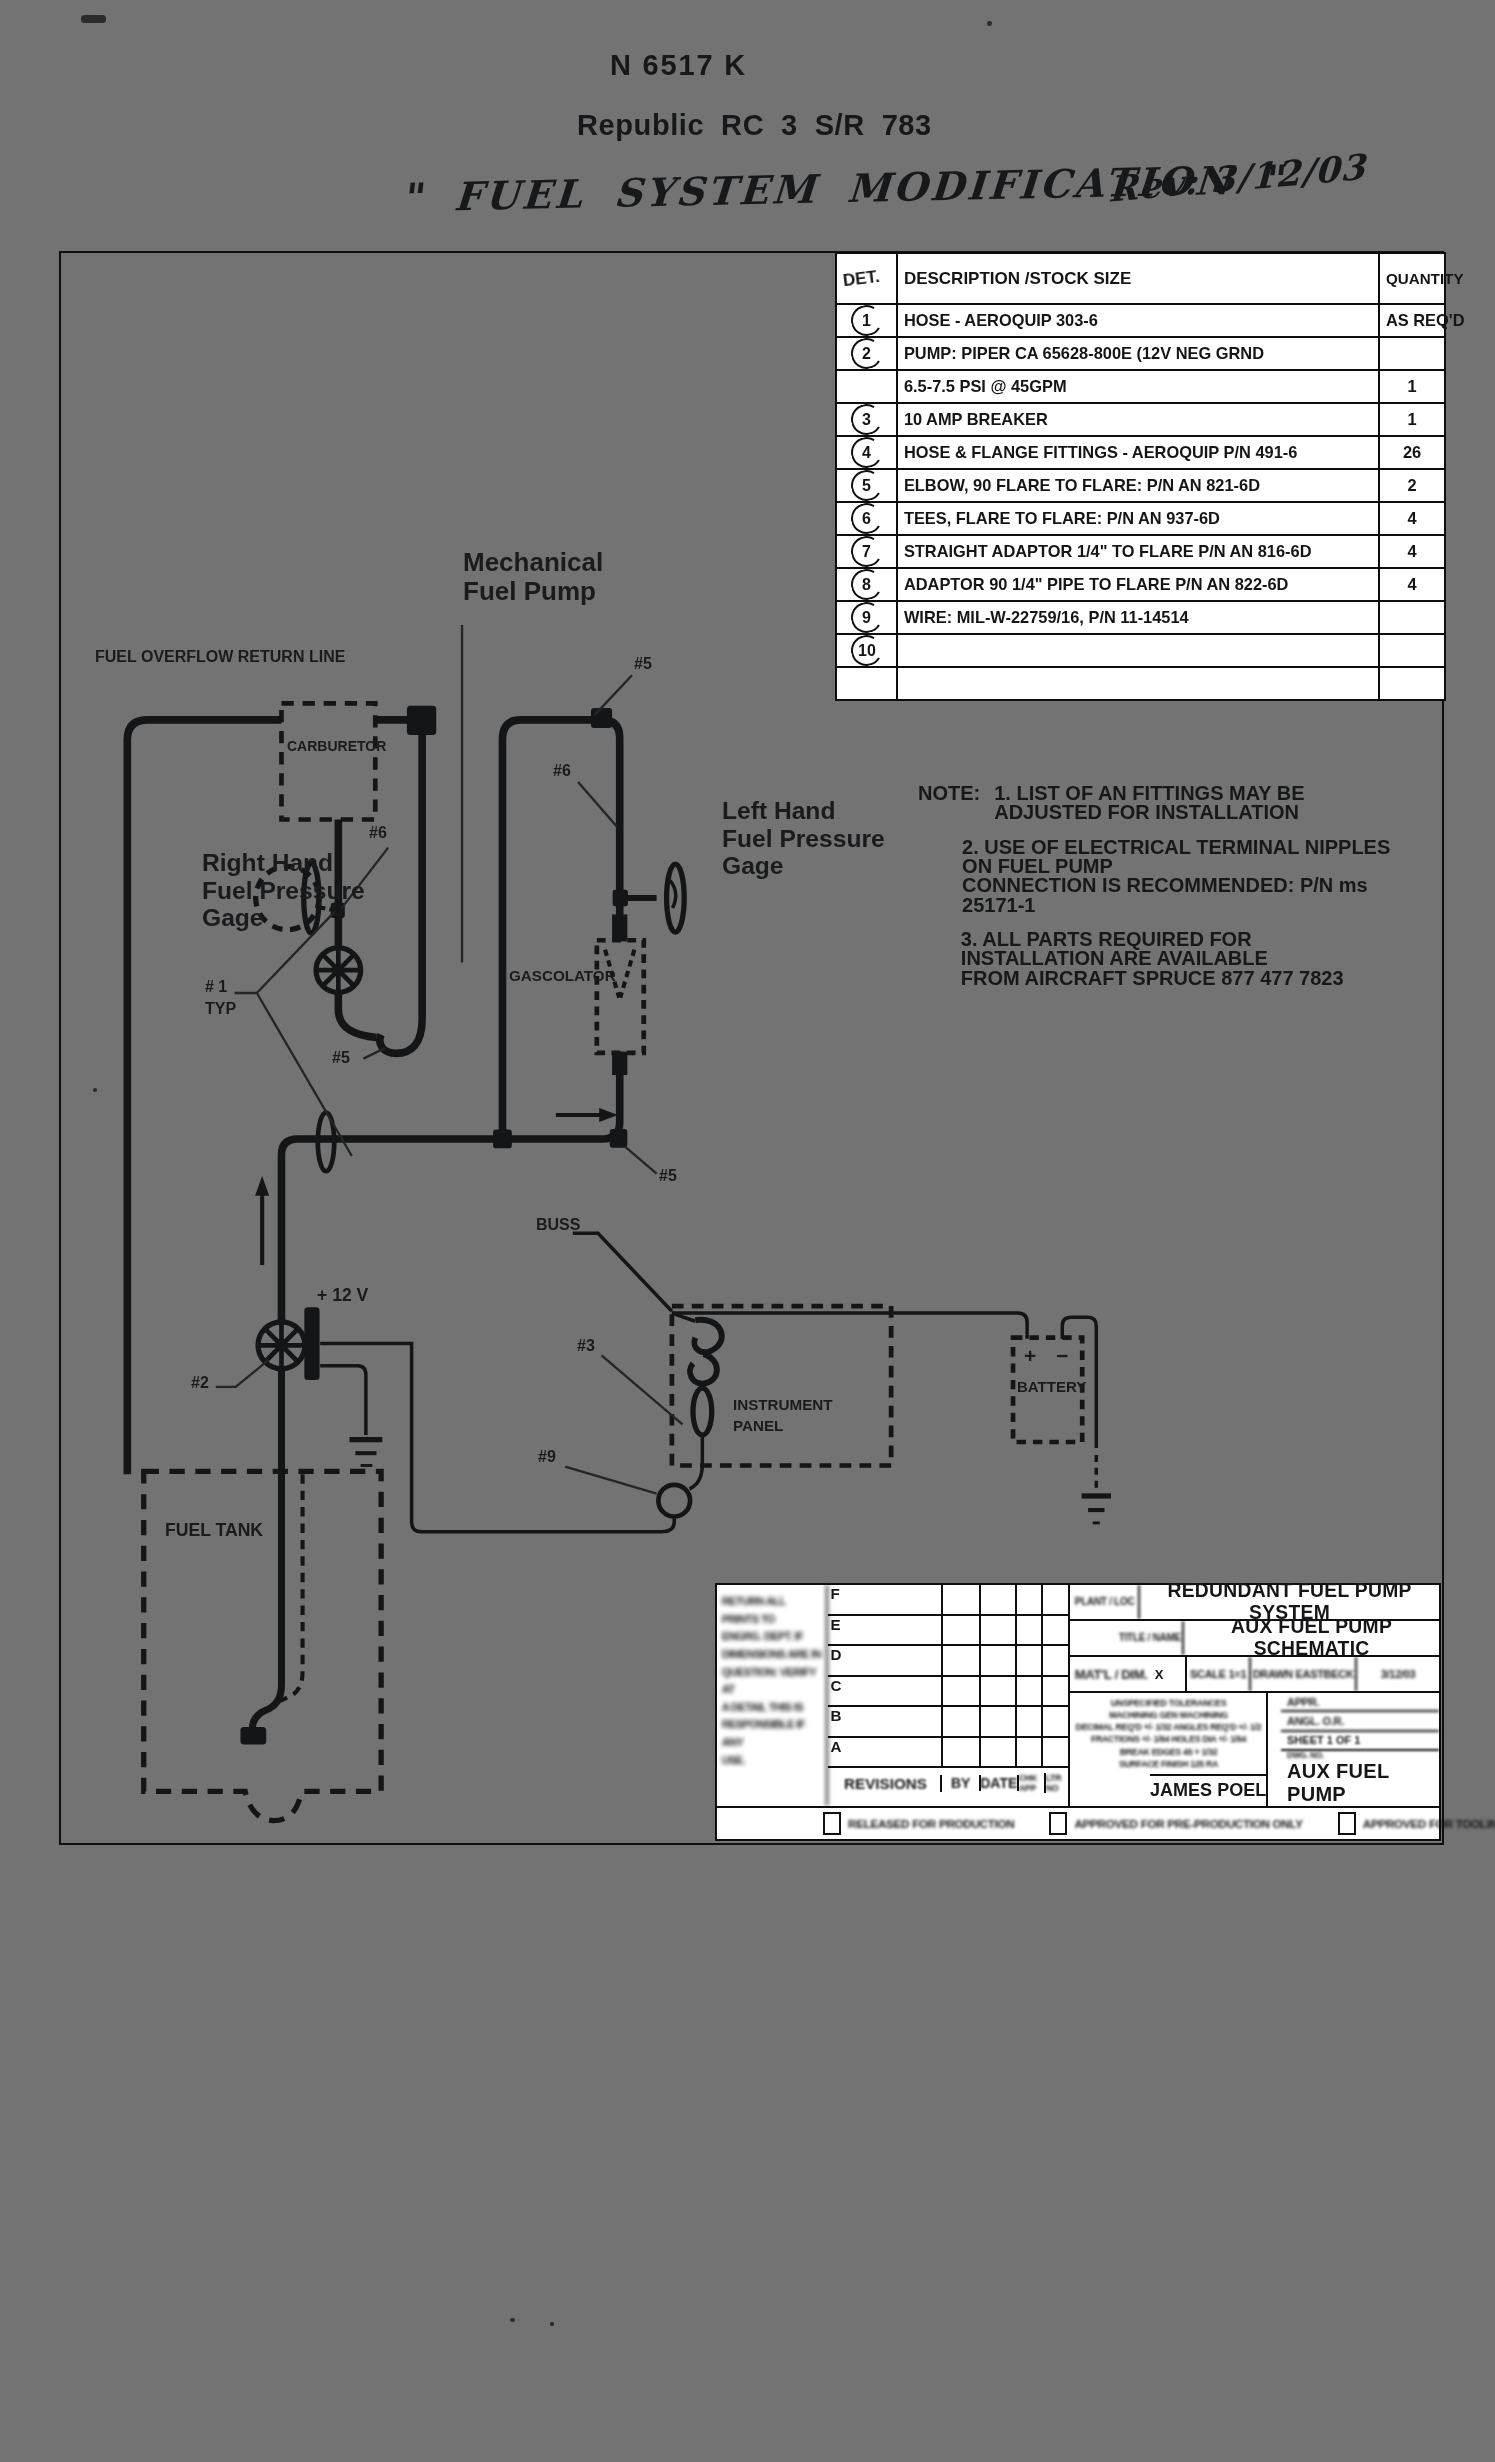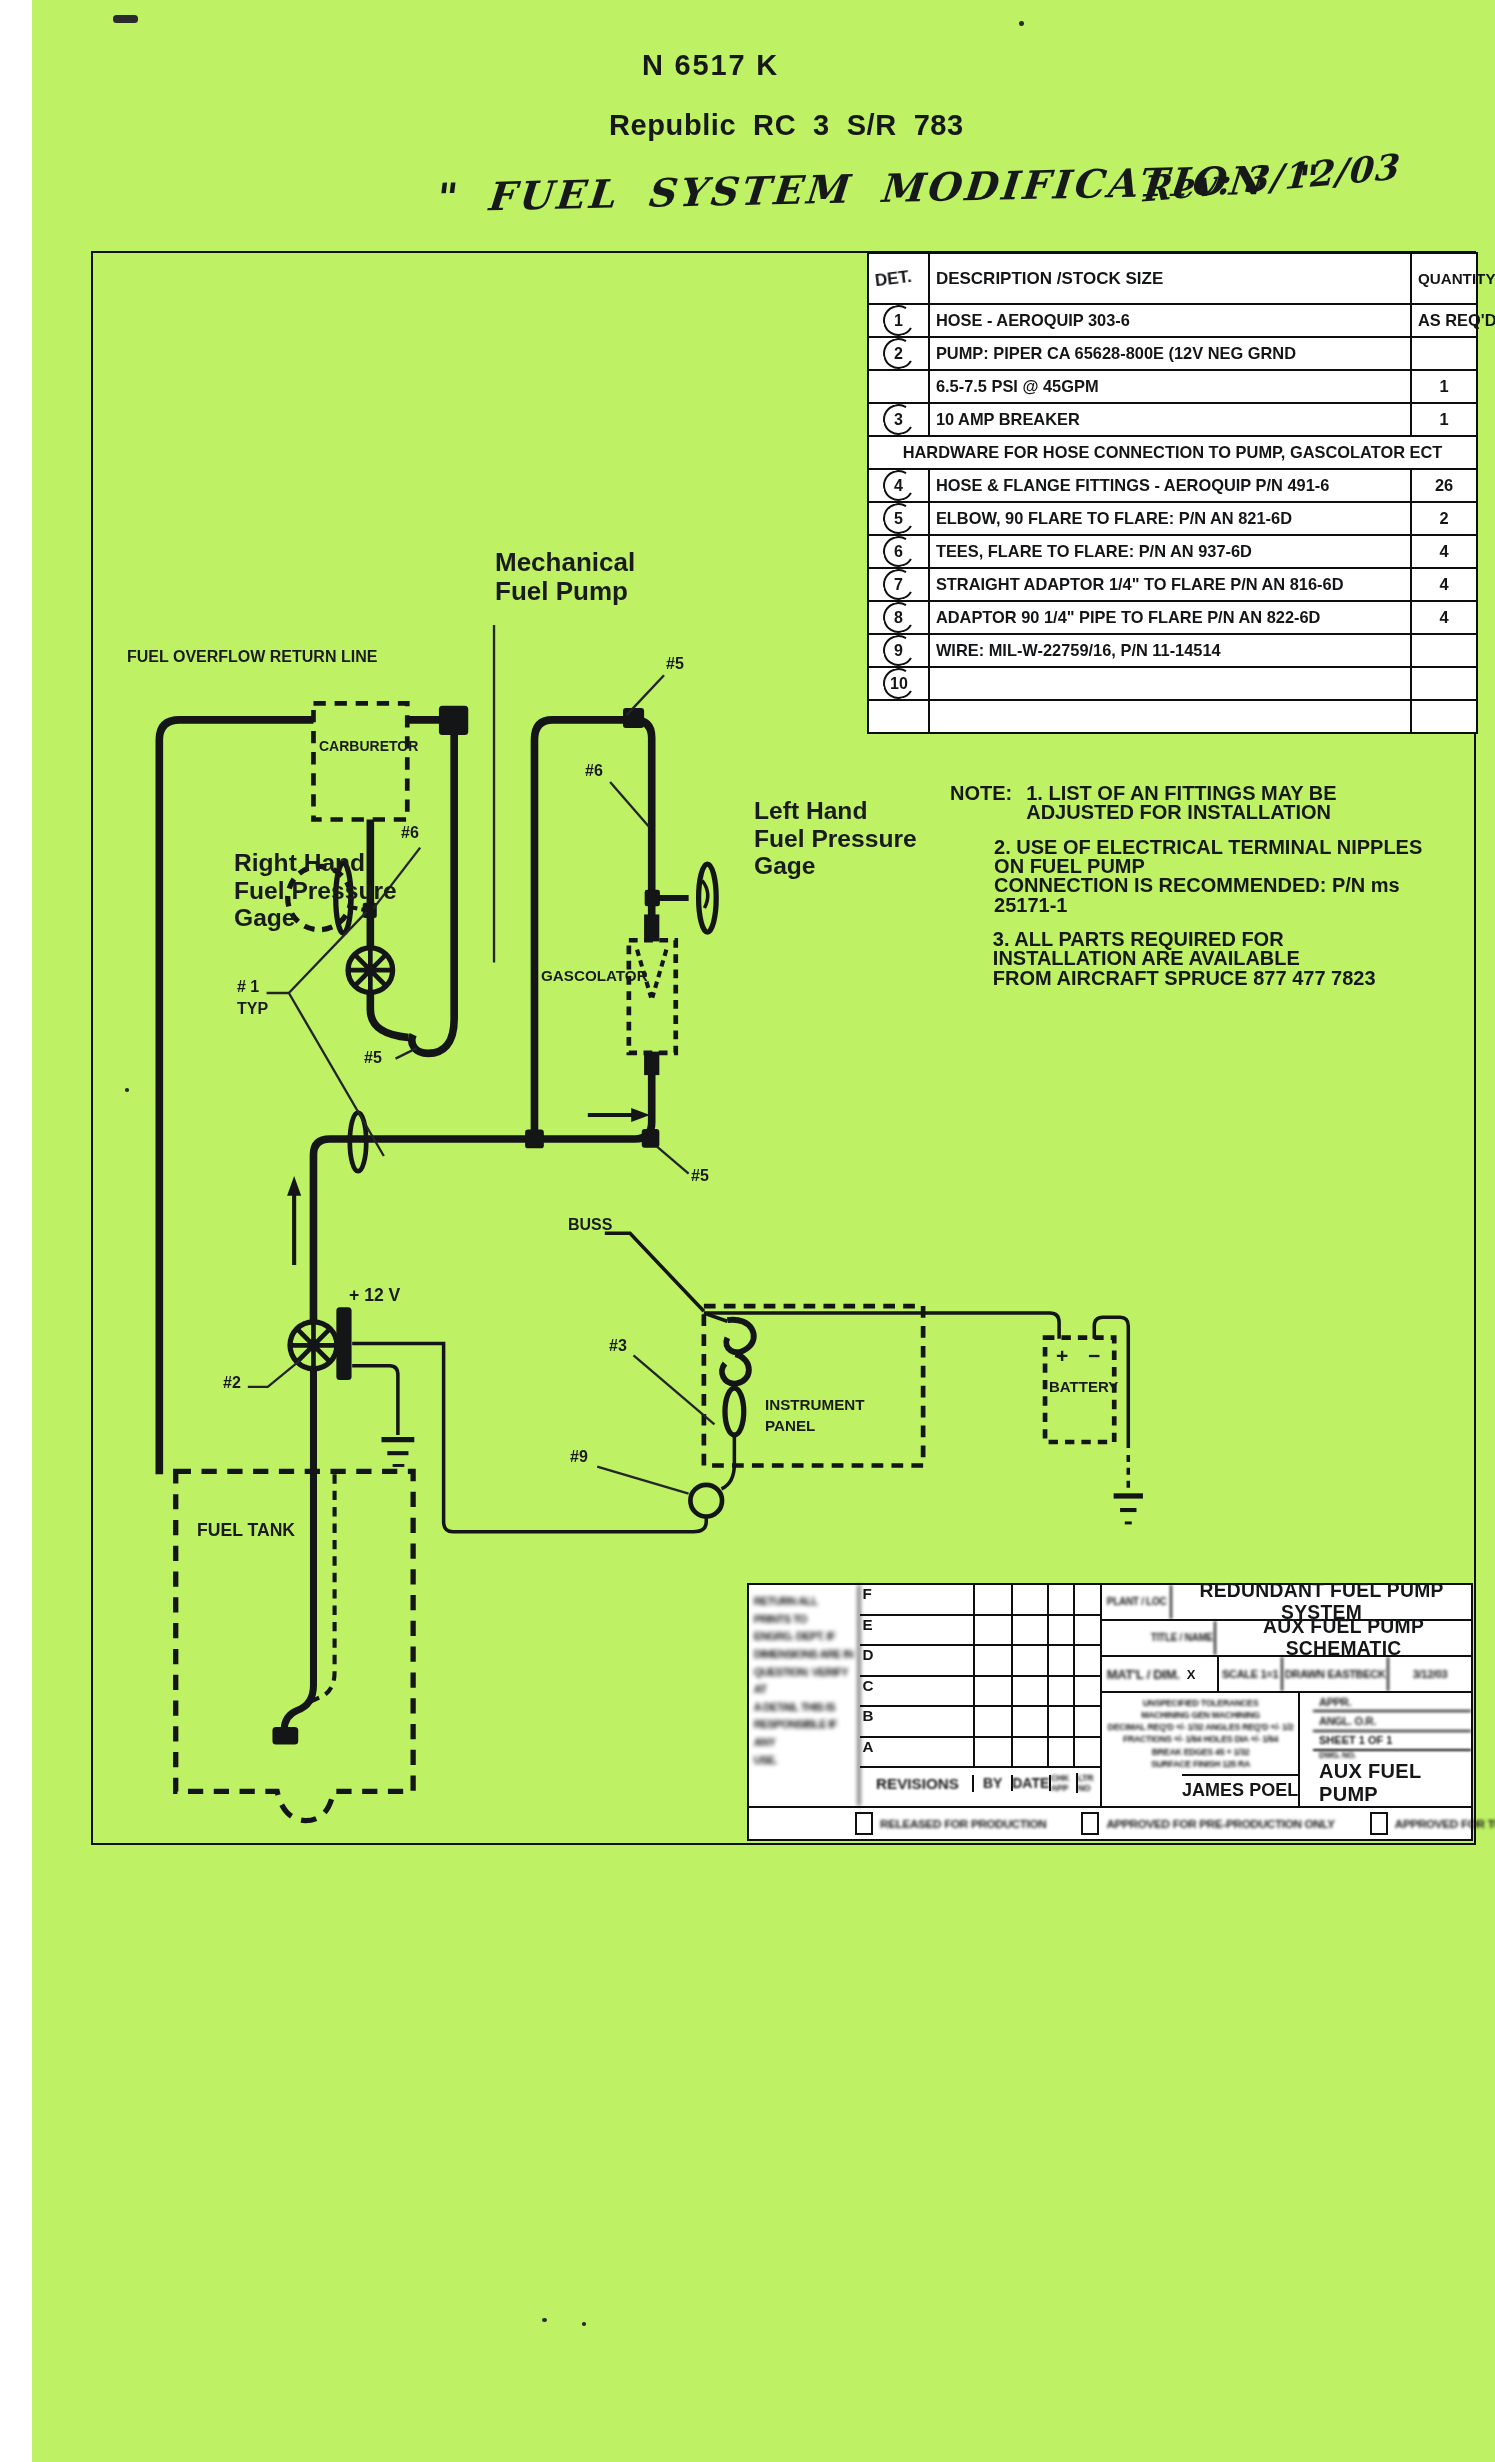--- a/index.html
+++ b/index.html
@@ -1,17 +1,17 @@
 <!DOCTYPE html>
 <html style="font-size:9.4px"><head>
 <meta charset="utf-8">
 <style>
   html,body{margin:0;padding:0;background:#ffffff;width:1495px;height:2462px;position:relative;
             font-family:"Liberation Sans",sans-serif;color:#17181a;}
-  #page{position:absolute;inset:0;background:#bef264;overflow:hidden;margin-left:32px;}
+  #page{position:absolute;inset:0;background:#737373;overflow:hidden;}
   .abs{position:absolute;}
   
   #n-number{left:610px;top:49px;font-size:29px;font-weight:700;letter-spacing:1.8px;}
   #model-line{left:577px;top:109px;font-size:29px;font-weight:700;letter-spacing:0.6px;word-spacing:8.2px;}
   #hand-title{left:405px;top:165px;font-size:39px;font-weight:700;font-style:italic;
               font-family:"DejaVu Serif",serif;letter-spacing:2.9px;word-spacing:13px;
               transform:rotate(-1.2deg) skewX(-8deg);}
   #hand-rev{left:1111px;top:157px;font-size:35px;font-weight:700;font-style:italic;
             font-family:"DejaVu Serif",serif;letter-spacing:1.2px;transform:rotate(-5deg) skewX(-10deg);}
   
@@ -247,23 +247,20 @@
           <td class="qty-cell">1</td>
         </tr>
         <tr>
           <td class="det-cell"><span class="detwrap">
               <span>3</span>
             </span></td>
           <td>10 AMP BREAKER</td>
           <td class="qty-cell">1</td>
         </tr>
         <tr>
-          <td colspan="3" class="span-row">HARDWARE FOR HOSE CONNECTION TO PUMP, GASCOLATOR ECT</td>
-        </tr>
-        <tr>
           <td class="det-cell"><span class="detwrap">
               <span>4</span>
             </span></td>
           <td>HOSE &amp; FLANGE FITTINGS - AEROQUIP P/N 491-6</td>
           <td class="qty-cell">26</td>
         </tr>
         <tr>
           <td class="det-cell"><span class="detwrap">
               <span>5</span>
             </span></td>

